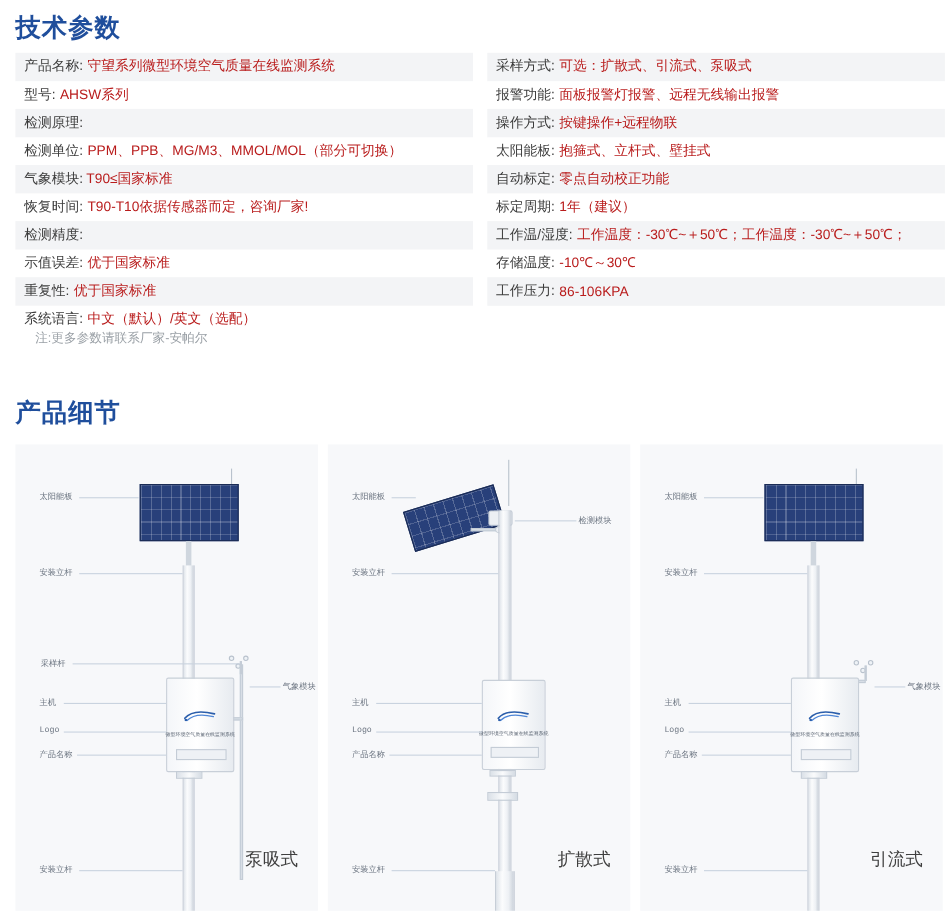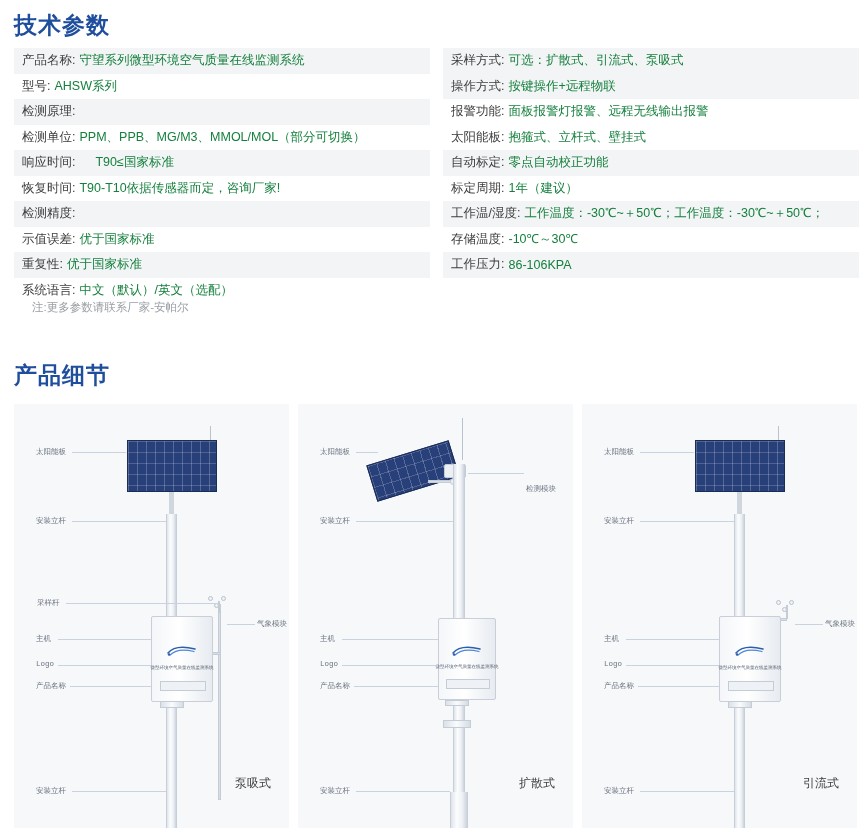--- a/index.html
+++ b/index.html
@@ -37,21 +37,21 @@
     align-items: center;
     padding: 0 8px;
     font-size: 12.5px;
     color: #3c3c3c;
     white-space: nowrap;
     overflow: hidden;
   }
   .spec-row.odd { background: #f3f4f6; }
   .spec-row.even { background: #ffffff; }
   .spec-label { color: #3c3c3c; }
-  .spec-value { color: #15803d; }
+  .spec-value { color: #b91c1c; }
 
   .note {
     position: absolute;
     left: 32px;
     top: 300px;
     font-size: 11.5px;
     color: #9aa0a6;
   }
 
   .details-wrap {
@@ -67,21 +67,21 @@
     width: 275px;
     height: 424px;
     background: #f7f8fa;
     position: relative;
     overflow: hidden;
   }
   .detail-card .caption {
     position: absolute;
     right: 18px;
     bottom: 36px;
-    font-size: 12px;
+    font-size: 16px;
     color: #3f3f3f;
   }
   .lbl {
     position: absolute;
     font-size: 7.5px;
     color: #6b7480;
     white-space: nowrap;
     font-family: Liberation Mono, monospace;
   }
   .leader {
@@ -182,22 +182,22 @@
         <span class="spec-value" style="margin-left:4px">AHSW系列</span>
       </div>
       <div class="spec-row odd">
         <span class="spec-label">检测原理:</span>
       </div>
       <div class="spec-row even">
         <span class="spec-label">检测单位:</span>
         <span class="spec-value" style="margin-left:4px">PPM、PPB、MG/M3、MMOL/MOL（部分可切换）</span>
       </div>
       <div class="spec-row odd">
-        <span class="spec-label">响应时间:</span>
-        <span class="spec-value" style="margin-left:20px">T90≤国家标准</span>
+        <span class="spec-label">气象模块:</span>
+        <span class="spec-value" style="margin-left:3px">T90≤国家标准</span>
       </div>
       <div class="spec-row even">
         <span class="spec-label">恢复时间:</span>
         <span class="spec-value" style="margin-left:4px">T90-T10依据传感器而定，咨询厂家!</span>
       </div>
       <div class="spec-row odd">
         <span class="spec-label">检测精度:</span>
       </div>
       <div class="spec-row even">
         <span class="spec-label">示值误差:</span>
@@ -211,27 +211,27 @@
         <span class="spec-label">系统语言:</span>
         <span class="spec-value" style="margin-left:4px">中文（默认）/英文（选配）</span>
       </div>
     </div>
 
     <div class="spec-col">
       <div class="spec-row odd">
         <span class="spec-label">采样方式:</span>
         <span class="spec-value" style="margin-left:4px">可选：扩散式、引流式、泵吸式</span>
       </div>
+      <div class="spec-row even">
+        <span class="spec-label">报警功能:</span>
+        <span class="spec-value" style="margin-left:4px">面板报警灯报警、远程无线输出报警</span>
+      </div>
       <div class="spec-row odd">
         <span class="spec-label">操作方式:</span>
         <span class="spec-value" style="margin-left:4px">按键操作+远程物联</span>
-      </div>
-      <div class="spec-row even">
-        <span class="spec-label">报警功能:</span>
-        <span class="spec-value" style="margin-left:4px">面板报警灯报警、远程无线输出报警</span>
       </div>
       <div class="spec-row even">
         <span class="spec-label">太阳能板:</span>
         <span class="spec-value" style="margin-left:4px">抱箍式、立杆式、壁挂式</span>
       </div>
       <div class="spec-row odd">
         <span class="spec-label">自动标定:</span>
         <span class="spec-value" style="margin-left:4px">零点自动校正功能</span>
       </div>
       <div class="spec-row even">
@@ -342,21 +342,21 @@
 
       <div class="base" style="left:147px; top:296px; width:24px; height:6px;"></div>
       <div class="base" style="left:145px; top:316px; width:28px; height:8px;"></div>
 
       <div class="lbl" style="left:22px; top:43px;">太阳能板</div>
       <div class="leader" style="left:58px; top:48px; width:22px;"></div>
 
       <div class="lbl" style="left:22px; top:112px;">安装立杆</div>
       <div class="leader" style="left:58px; top:117px; width:97px;"></div>
 
-      <div class="lbl" style="left:228px; top:80px;">检测模块</div>
+      <div class="lbl" style="left:228px; top:64px;">检测模块</div>
       <div class="leader" style="left:170px; top:69px; width:56px;"></div>
 
       <div class="lbl" style="left:22px; top:230px;">主机</div>
       <div class="leader" style="left:44px; top:235px; width:96px;"></div>
 
       <div class="lbl" style="left:22px; top:256px;">Logo</div>
       <div class="leader" style="left:44px; top:261px; width:96px;"></div>
 
       <div class="lbl" style="left:22px; top:277px;">产品名称</div>
       <div class="leader" style="left:56px; top:282px; width:84px;"></div>

